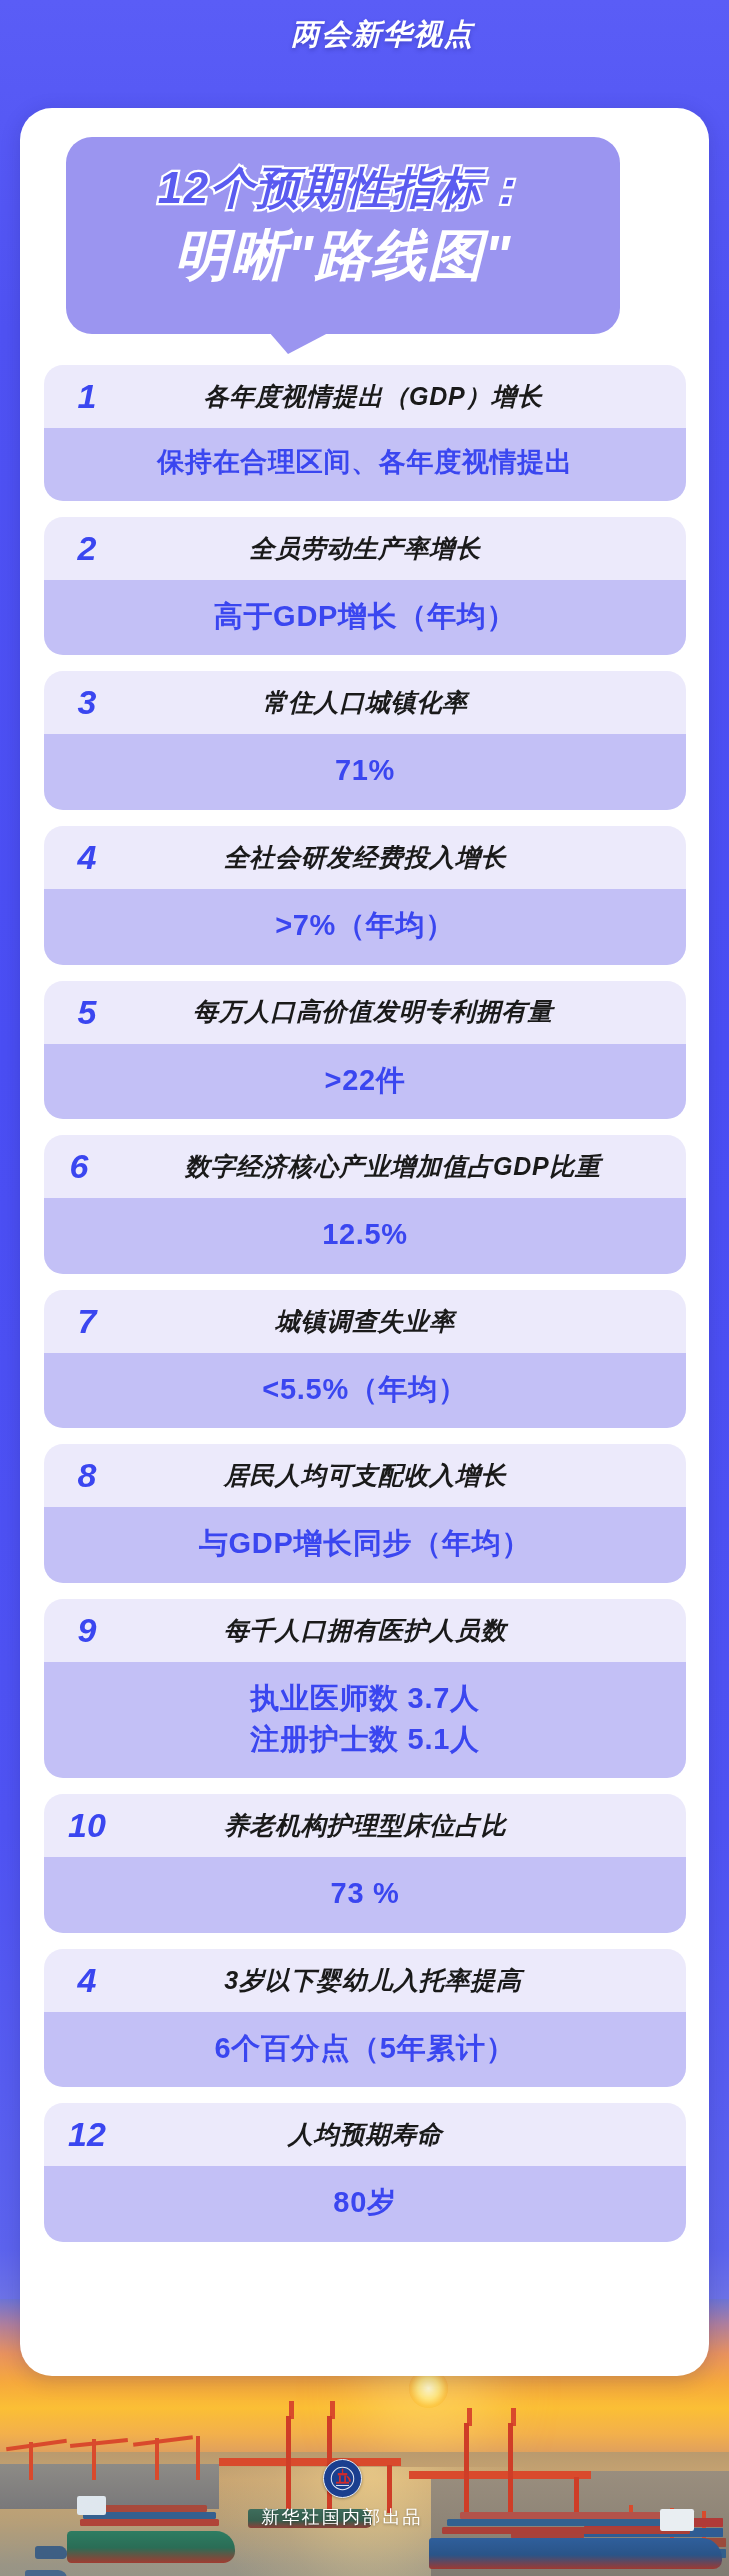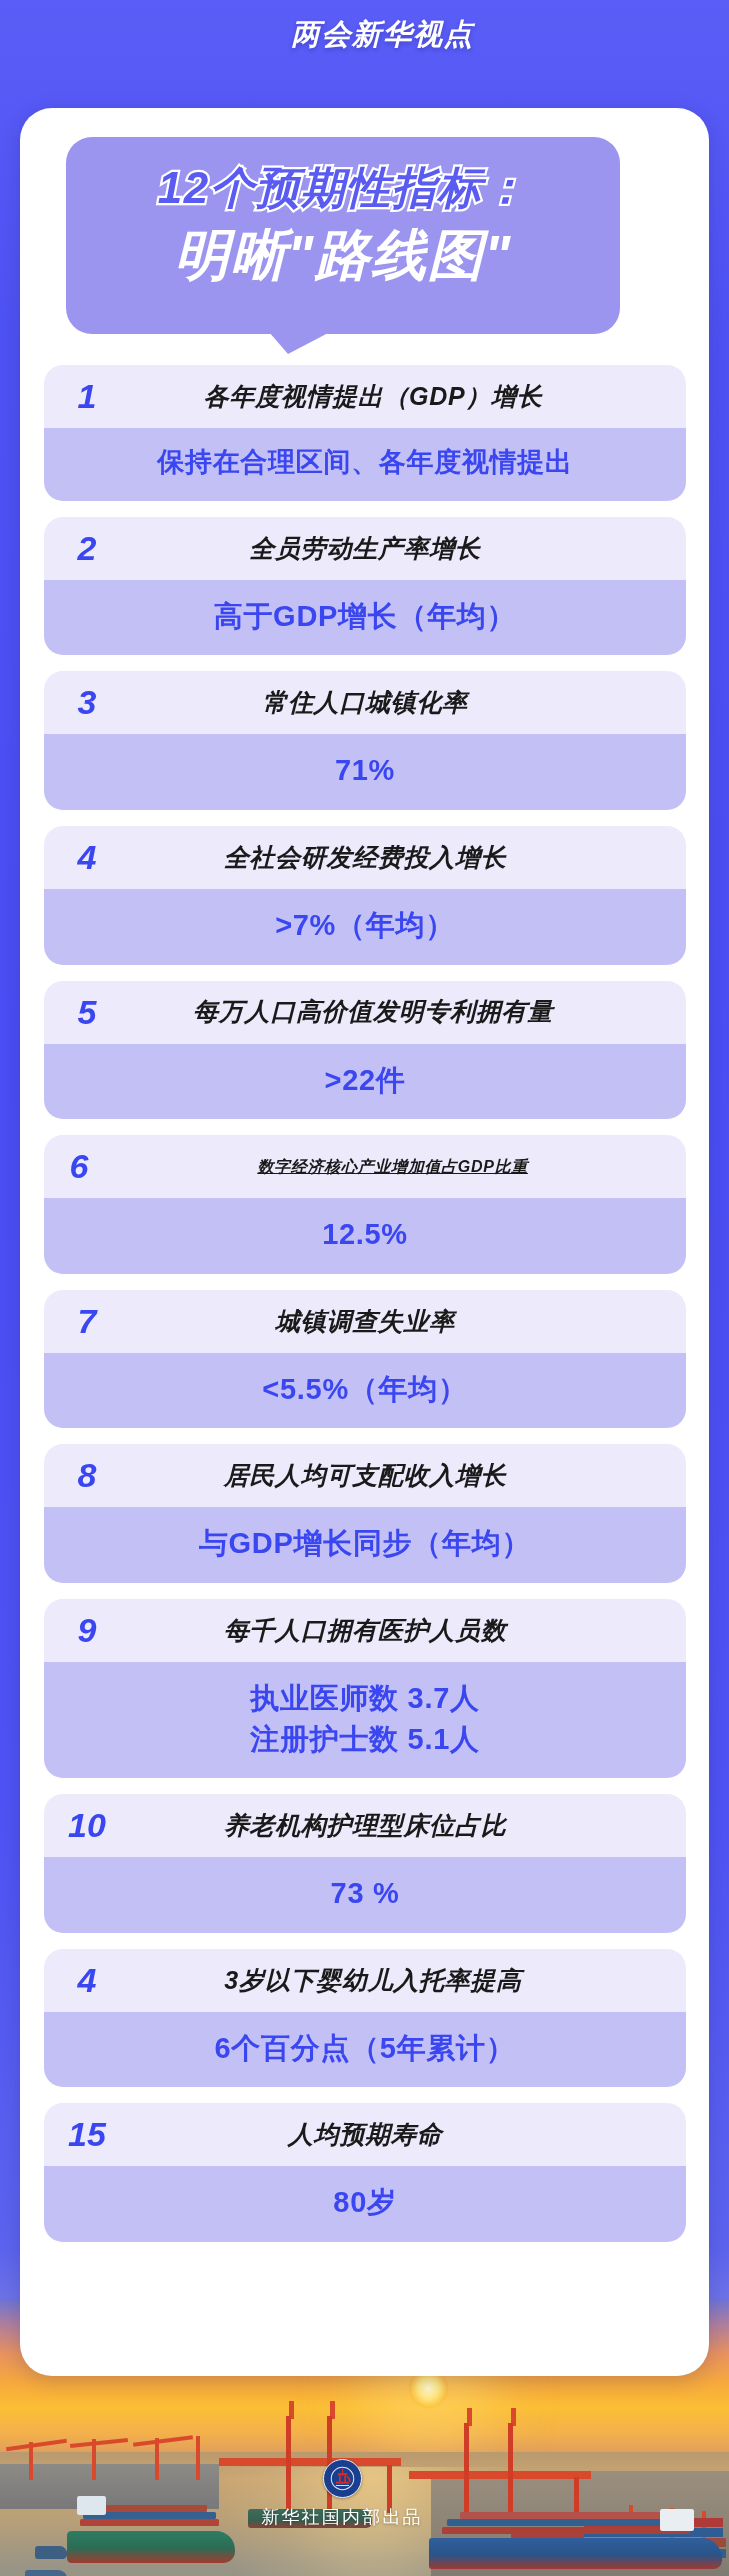--- a/index.html
+++ b/index.html
@@ -132,21 +132,21 @@
   .card-num {
     width:86px; flex:0 0 86px; text-align:center;
     color:#3a46f0; font-size:34px; font-weight:bold; font-style:italic;
   }
   .card-num.narrow { width:70px; flex:0 0 70px; }
   .card-title {
     flex:1; text-align:center; padding-right:86px;
     color:#1a1a1a; font-size:25px; font-weight:bold; font-style:italic;
     letter-spacing:0.7px; line-height:1.25;
   }
-  .card-title.tight { padding-right:14.6px; padding-left:0; font-size:16px;text-decoration:underline; }
+  .card-title.tight { padding-right:14.6px; padding-left:0; font-size:25px; }
   .card-title.shift { padding-right:70px; }
   .card-body {
     background:#c3c0f6; text-align:center;
     padding:16px 11.7px 19px;
     color:#3a46f0; font-size:29px; font-weight:bold; 
     letter-spacing:0.7px; line-height:1.4;
   }
   .card-body .vline { display:block; }
   .card-body.small { font-size:27px; }
 </style>
@@ -339,21 +339,21 @@
       <div class="card-head">
         <div class="card-num">4</div>
         <div class="card-title shift">3岁以下婴幼儿入托率提高</div>
       </div>
       <div class="card-body">
         <span class="vline">6个百分点（5年累计）</span>
       </div>
     </div>
     <div class="card">
       <div class="card-head">
-        <div class="card-num">15</div>
+        <div class="card-num">12</div>
         <div class="card-title">人均预期寿命</div>
       </div>
       <div class="card-body">
         <span class="vline">80岁</span>
       </div>
     </div>
   </div>
 
 
 </body></html>

